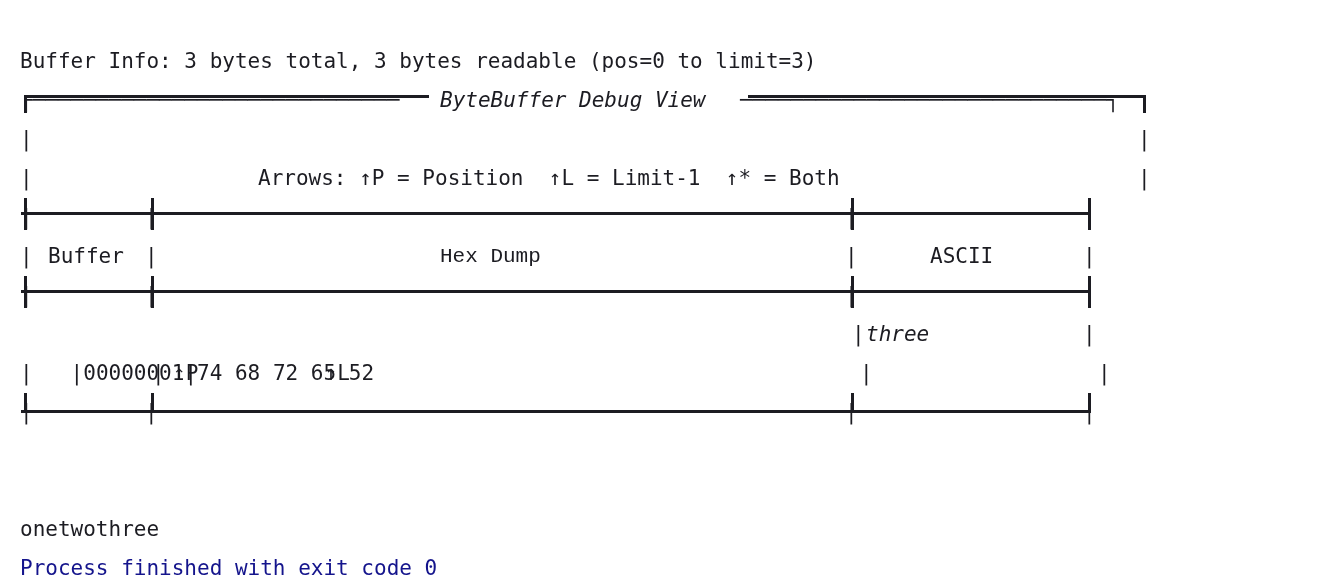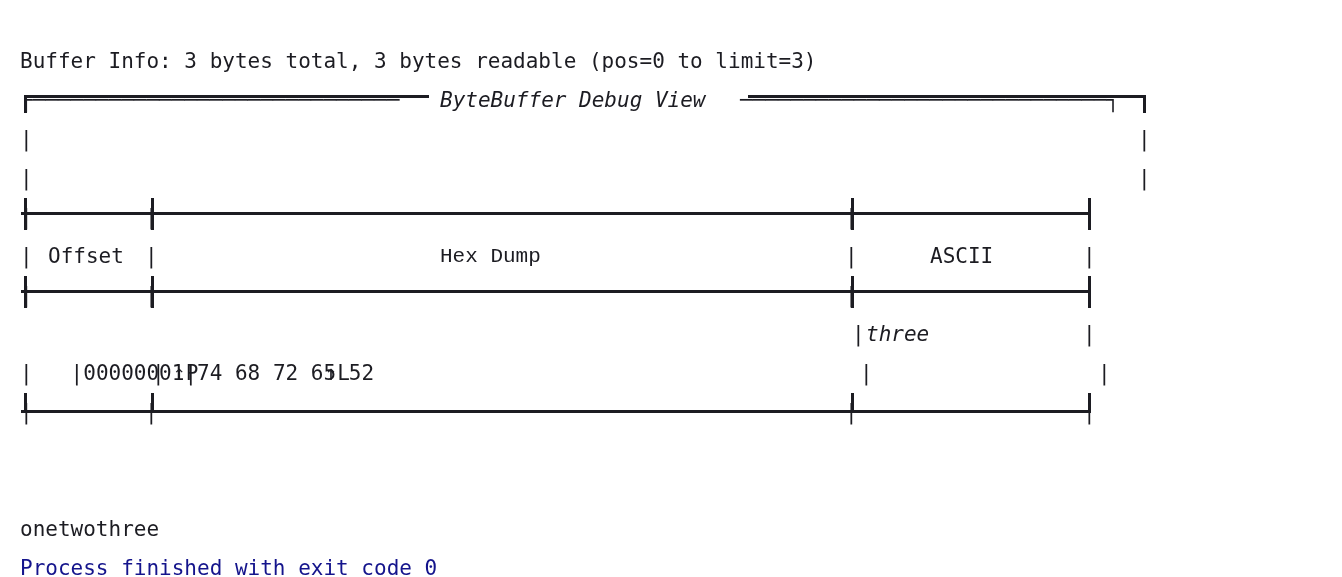--- a/index.html
+++ b/index.html
@@ -80,36 +80,37 @@
   <div class="line r1" style="left:20px;">┌─────────────────────────────</div>
   <div class="line r1" style="left:440px;font-style:italic;">ByteBuffer Debug View</div>
   <div class="line r1" style="left:740px;">─────────────────────────────┐</div>
 
   
   <div class="line r2" style="left:20px;">|</div>
   <div class="line r2" style="left:1138px;">|</div>
 
   
   <div class="line r3" style="left:20px;">|</div>
+  <div class="line r3" style="left:258px;">Arrows: ↑P = Position  ↑L = Limit-1  ↑* = Both</div>
   <div class="line r3" style="left:1138px;">|</div>
 
   
   <div class="line r4" style="left:20px;">|</div>
   <div class="line r4" style="left:145px;">|</div>
   <div class="line r4" style="left:845px;">|</div>
   <div class="line r4" style="left:1083px;">|</div>
   <div class="rule" style="left:21px; top:212px; width:1069px;"></div>
   <div class="vtick" style="left:151px; top:198px; height:32px;"></div>
   <div class="vtick" style="left:851px; top:198px; height:32px;"></div>
   <div class="vtick" style="left:24px; top:198px; height:32px;"></div>
   <div class="vtick" style="left:1088px; top:198px; height:32px;"></div>
 
   
   <div class="line r5" style="left:20px;">|</div>
-  <div class="line r5" style="left:48px;">Offset</div>
+  <div class="line r5" style="left:48px;">Buffer</div>
   <div class="line r5" style="left:145px;">|</div>
   <div class="line r5" style="left:440px;font-family:Liberation Mono, monospace;">Hex Dump</div>
   <div class="line r5" style="left:845px;">|</div>
   <div class="line r5" style="left:930px;">ASCII</div>
   <div class="line r5" style="left:1083px;">|</div>
 
   
   <div class="line r6" style="left:20px;">|</div>
   <div class="line r6" style="left:145px;">|</div>
   <div class="line r6" style="left:845px;">|</div>

